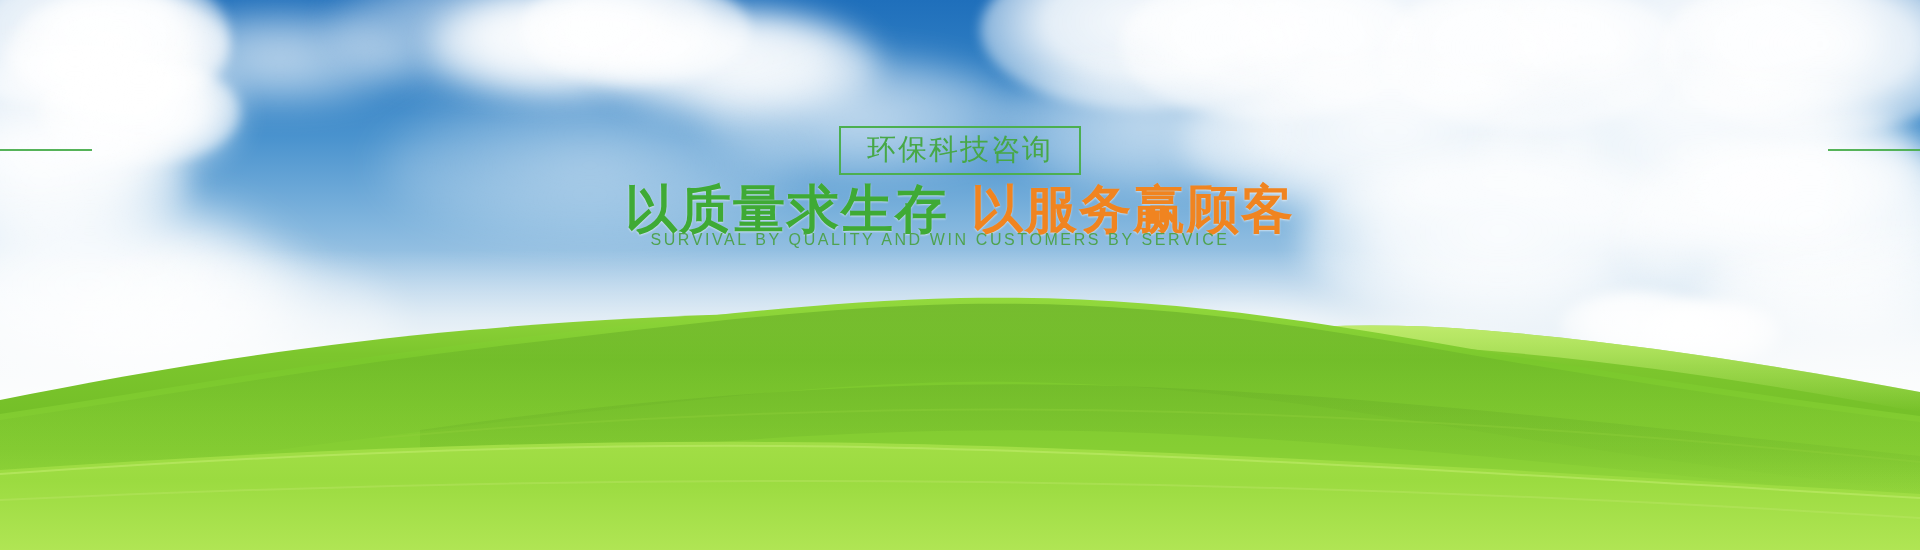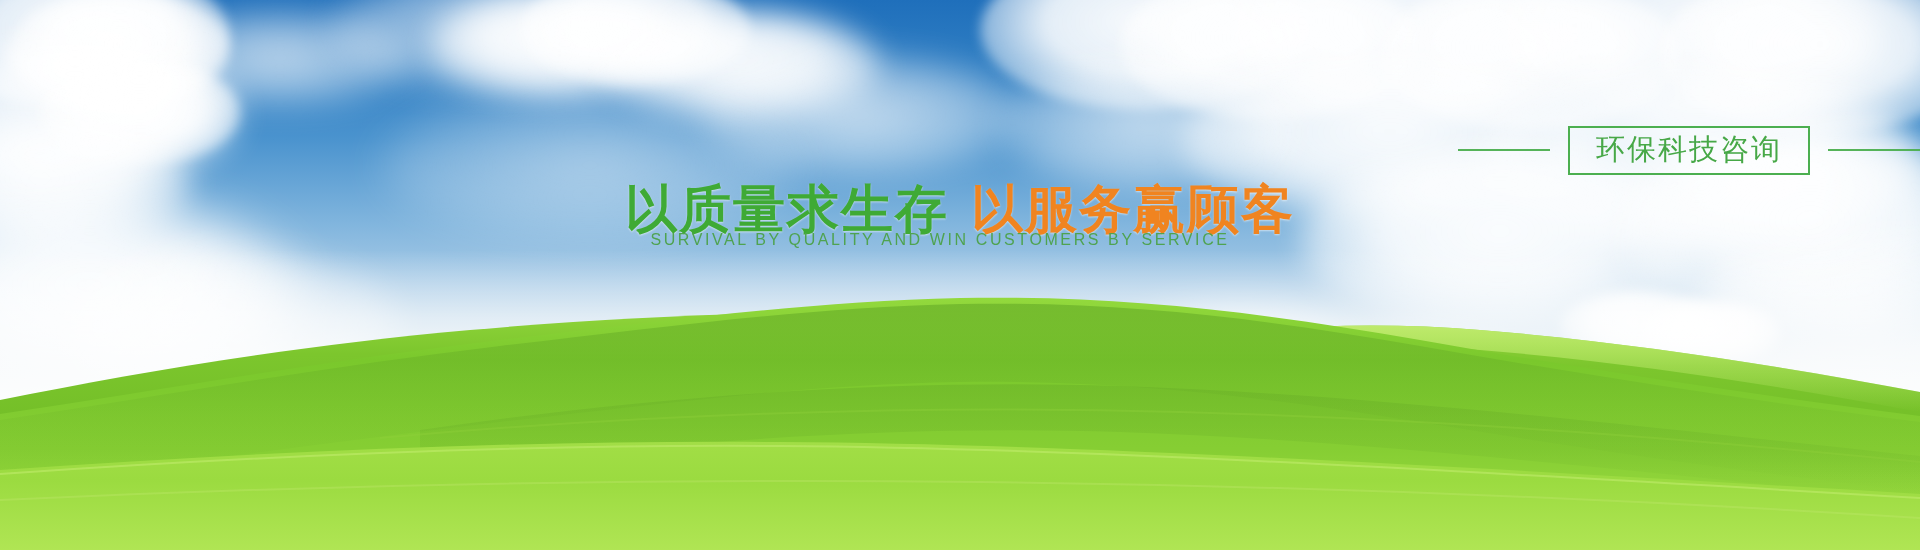--- a/index.html
+++ b/index.html
@@ -100,21 +100,21 @@
   }
 
   .eyebrow-row {
     position: absolute;
     left: 0;
     top: 122px;
     width: 1920px;
     height: 56px;
     display: flex;
     align-items: center;
-    justify-content: flex-end;
+    justify-content: space-between;
     gap: 18px;
     pointer-events: auto;
   }
   .rule {
     width: 92px;
     height: 2px;
     background: #4caf50;
     opacity: 0.95;
   }
   .eyebrow-box {

